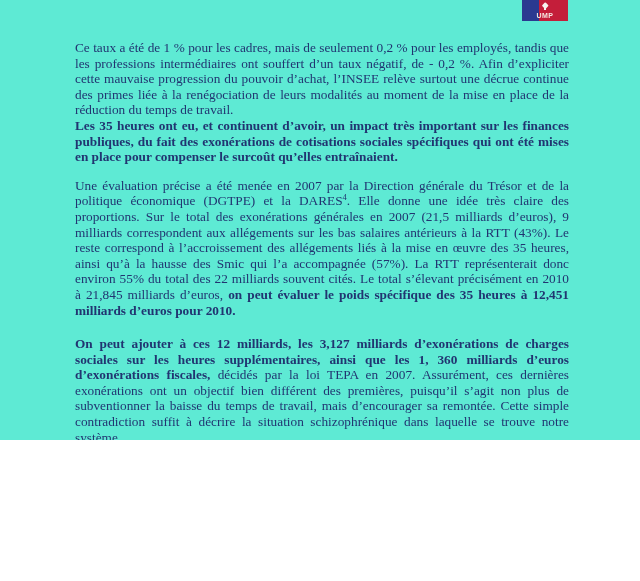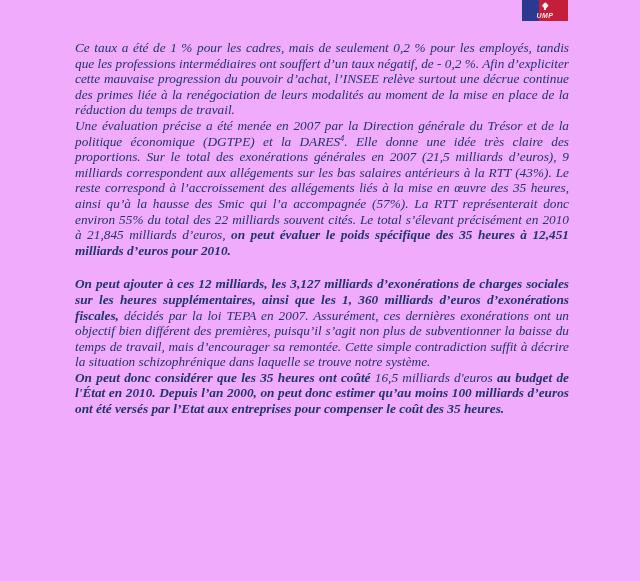--- a/index.html
+++ b/index.html
@@ -1,23 +1,22 @@
 <!DOCTYPE html>
 <html lang="fr"><head>
 <meta charset="utf-8">
 <style>
   html, body { margin: 0; padding: 0; background: #ffffff; }
   .page {
     position: relative;
     width: 640px;
-    height: 581px;
-    background: #f0abfc;
+    height: 440px;
+    background: #5eead4;
     overflow: hidden;
     font-family: "Liberation Serif", serif;
-    font-style: italic;
   }
   
   .logo {
     position: absolute;
     left: 522px;
     top: 0;
     width: 46px;
     height: 21px;
     background: linear-gradient(to right, #2b3990 0 37%, #c41e3a 37% 100%);
     display: flex;
@@ -98,20 +97,21 @@
     </span>
     <span class="logo-label">UMP</span>
   </div>
 
   <div class="content">
 
     <p><span>Ce taux a été de 1 % pour les cadres, mais de seulement 0,2 % pour les employés, tandis que les professions intermédiaires ont souffert d’un taux négatif, de - 0,2 %. Afin d’expliciter cette mauvaise progression du pouvoir d’achat, l’INSEE relève surtout une décrue continue des primes liée à la renégociation de leurs modalités au moment de la mise en place de la réduction du temps de travail.</span></p>
 
 
 
+    <p class="para-bold-lead mb-gap-sm"><span class="bold">Les 35 heures ont eu, et continuent d’avoir, un impact très important sur les finances publiques, du fait des exonérations de cotisations sociales spécifiques qui ont été mises en place pour compenser le surcoût qu’elles entraînaient.</span></p>
 
     <p class="mb-gap-md"><span>Une évaluation précise a été menée en 2007 par la Direction générale du Trésor et de la politique économique (DGTPE) et la DARES</span><sup class="fn">4</sup><span>. Elle donne une idée très claire des proportions. Sur le total des exonérations générales en 2007 (21,5 milliards d’euros), 9 milliards correspondent aux allégements sur les bas salaires antérieurs à la RTT (43%). Le reste correspond à l’accroissement des allégements liés à la mise en œuvre des 35 heures, ainsi qu’à la hausse des Smic qui l’a accompagnée (57%). La RTT représenterait donc environ 55% du total des 22 milliards souvent cités. Le total s’élevant précisément en 2010 à 21,845 milliards d’euros, </span><span class="bold">on peut évaluer le poids spécifique des 35 heures à 12,451 milliards d’euros pour 2010.</span></p>
 
     <p><span class="bold">On peut ajouter à ces 12 milliards, les 3,127 milliards d’exonérations de charges sociales sur les heures supplémentaires, ainsi que les 1, 360 milliards d’euros d’exonérations fiscales, </span><span>décidés par la loi TEPA en 2007. Assurément, ces dernières exonérations ont un objectif bien différent des premières, puisqu’il s’agit non plus de subventionner la baisse du temps de travail, mais d’encourager sa remontée. Cette simple contradiction suffit à décrire la situation schizophrénique dans laquelle se trouve notre système.</span></p>
 
     <p><span class="bold">On peut donc considérer que les 35 heures ont coûté </span><span>16,5 milliards d'euros </span><span class="bold">au budget de l'État en 2010. Depuis l’an 2000, on peut donc estimer qu’au moins 100 milliards d’euros ont été versés par l’Etat aux entreprises pour compenser le coût des 35 heures.</span></p>
 
   </div>
 </div>
 

